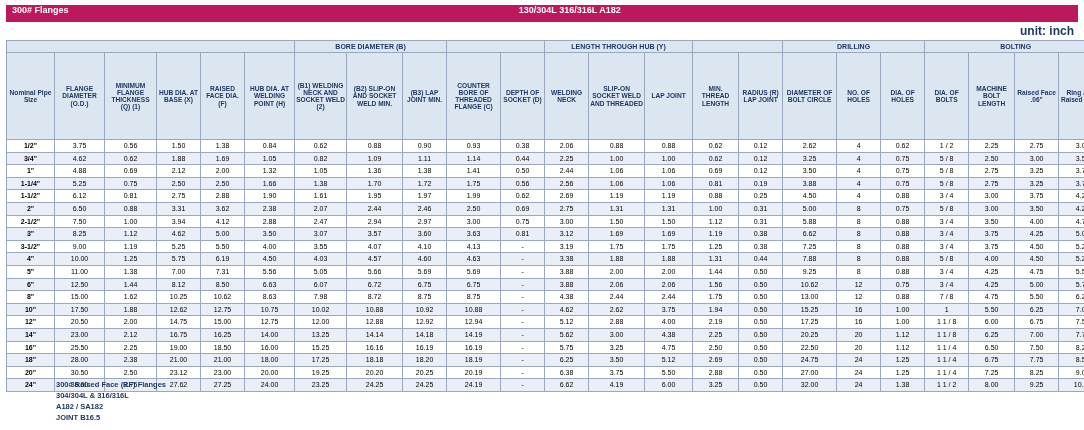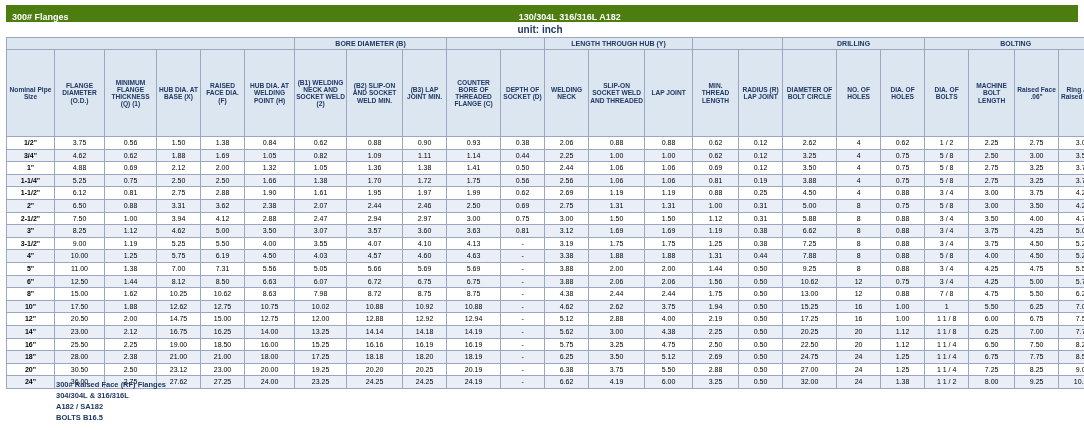--- a/index.html
+++ b/index.html
@@ -17,44 +17,44 @@
   .page {
     position: relative;
     width: 1084px;
     height: 430px;
     box-sizing: border-box;
   }
 
   
   .titlebar {
     display: flex;
-    align-items: flex-end;
+    align-items: flex-start;
     height: 17px;
-    background: #4d7c0f;
+    background: #be185d;
     color: #ffffff;
     font-size: 9px;
     font-weight: bold;
     padding: 0 6px;
     box-sizing: border-box;
     margin: 5px 6px 0 6px;
     width: 1072px;
   }
   .titlebar .t-left { flex: 0 0 auto; }
   .titlebar .t-center {
     flex: 1 1 auto;
     text-align: center;
     font-weight: bold;
   }
   .titlebar .t-right { flex: 0 0 auto; width: 1px; }
 
   .unitbar {
     width: 1072px;
     margin: 0 6px;
-    text-align: center;
-    font-size: 10px;
+    text-align: right;
+    font-size: 12px;
     font-weight: bold;
     color: #1f3864;
     padding: 2px 4px 2px 0;
     box-sizing: border-box;
   }
 
   
   table.flanges {
     border-collapse: collapse;
     table-layout: fixed;
@@ -711,16 +711,16 @@
           <td>9.25</td>
           <td>10.25</td>
         </tr>
       </tbody>
   </table>
 
   <div class="notes">
     <div>300# Raised Face (RF) Flanges</div>
     <div>304/304L &amp; 316/316L</div>
     <div>A182 / SA182</div>
-    <div>BOLTS B16.5</div>
+    <div>JOINT B16.5</div>
   </div>
 
 </div>
 
 </body></html>

